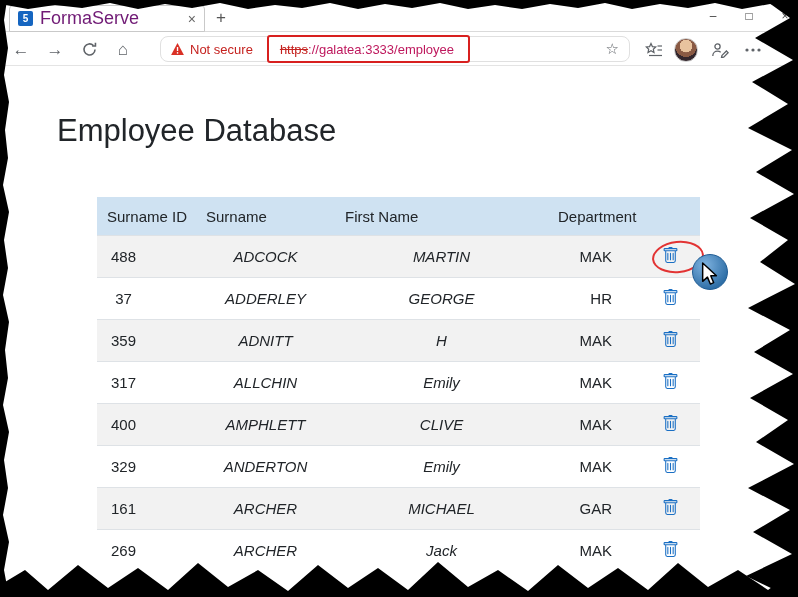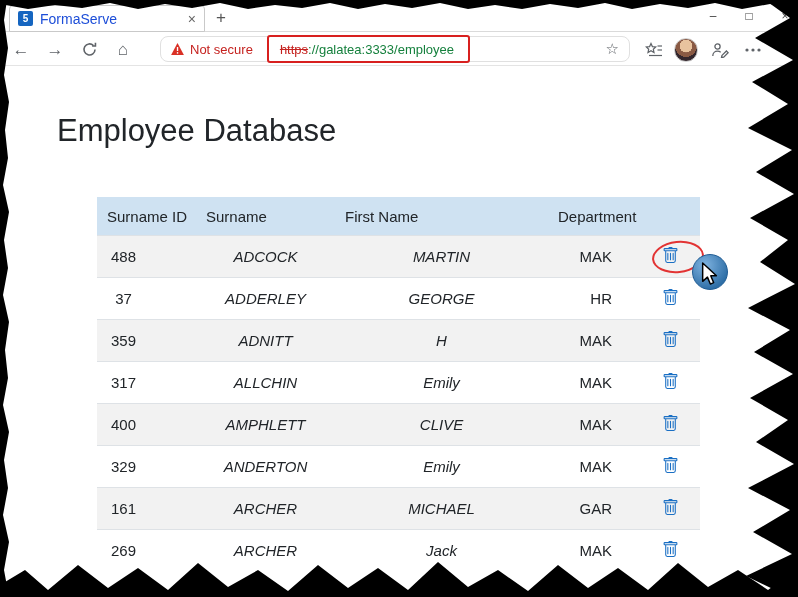--- a/index.html
+++ b/index.html
@@ -8,39 +8,39 @@
   .stage { position:relative; width:798px; height:597px; background:#fff; overflow:hidden; }
 
   
   .titlebar { position:absolute; left:0; top:0; width:798px; height:32px; background:#fff;
               border-bottom:1px solid #dadada; }
   .tab { position:absolute; left:9px; top:5px; width:196px; height:27px; background:#fff;
          border:1px solid #c9c9c9; border-radius:4px 4px 0 0; display:flex; align-items:center;
          padding:0 8px; gap:7px; }
   .favicon { width:15px; height:15px; background:#1565c0; border-radius:2px; color:#fff;
              font-size:10px; font-weight:bold; display:flex; align-items:center; justify-content:center; flex:0 0 auto; }
-  .tab-title { font-size:14px; color:#1d4ed8; flex:1 1 auto; white-space:nowrap; overflow:hidden; }
+  .tab-title { font-size:18px; color:#701a75; flex:1 1 auto; white-space:nowrap; overflow:hidden; }
   .tab-close { font-size:14px; color:#666; cursor:pointer; line-height:1; }
   .new-tab { position:absolute; left:216px; top:8px; font-size:17px; color:#555; cursor:pointer; }
   .win-controls { position:absolute; right:6px; top:0; height:32px; display:flex; align-items:center; gap:22px; }
   .win-btn { font-size:12px; color:#444; width:14px; text-align:center; cursor:pointer; }
 
   .toolbar { position:absolute; left:0; top:33px; width:798px; height:33px; background:#fff;
              border-bottom:1px solid #e4e4e4; }
   .nav-icon { position:absolute; top:0; height:33px; display:flex; align-items:center; justify-content:center;
               width:26px; font-size:17px; color:#5f6368; cursor:pointer; }
   .i-back { left:8px; } .i-fwd { left:42px; } .i-refresh { left:76px; } .i-home { left:110px; }
 
   .address { position:absolute; left:160px; top:3px; width:470px; height:26px; background:#fff;
              border:1px solid #e0e0e0; border-radius:8px; display:flex; align-items:center;
              padding:0 10px; gap:6px; cursor:text; }
   .not-secure { font-size:13px; color:#c5221f; white-space:nowrap; }
   .url { font-size:13px; margin-left:21px; white-space:nowrap; }
   .url .scheme { color:#c5221f; text-decoration:line-through; }
-  .url .rest { color:#15803d; }
+  .url .rest { color:#be185d; }
   .addr-star { margin-left:auto; font-size:15px; color:#5f6368; cursor:pointer; }
   .tbr-icon { width:30px; height:33px; display:flex; align-items:center; justify-content:center; cursor:pointer; }
   .p-fav { left:639px; } .p-avatar { left:671px; } .p-feedback { left:705px; } .p-more { left:738px; }
   .avatar { width:24px; height:24px; border-radius:50%; border:1px solid #cfcfcf;
             background:radial-gradient(circle at 50% 32%, #e8c39e 0 34%, #8a5a44 35% 58%, #33262c 59% 100%); }
 
   
   .content { position:absolute; left:0; top:66px; width:798px; height:531px; background:#fff; }
   .page-title { margin:47px 0 0 57px; font-size:31px; font-weight:400; color:#212529; }
 

